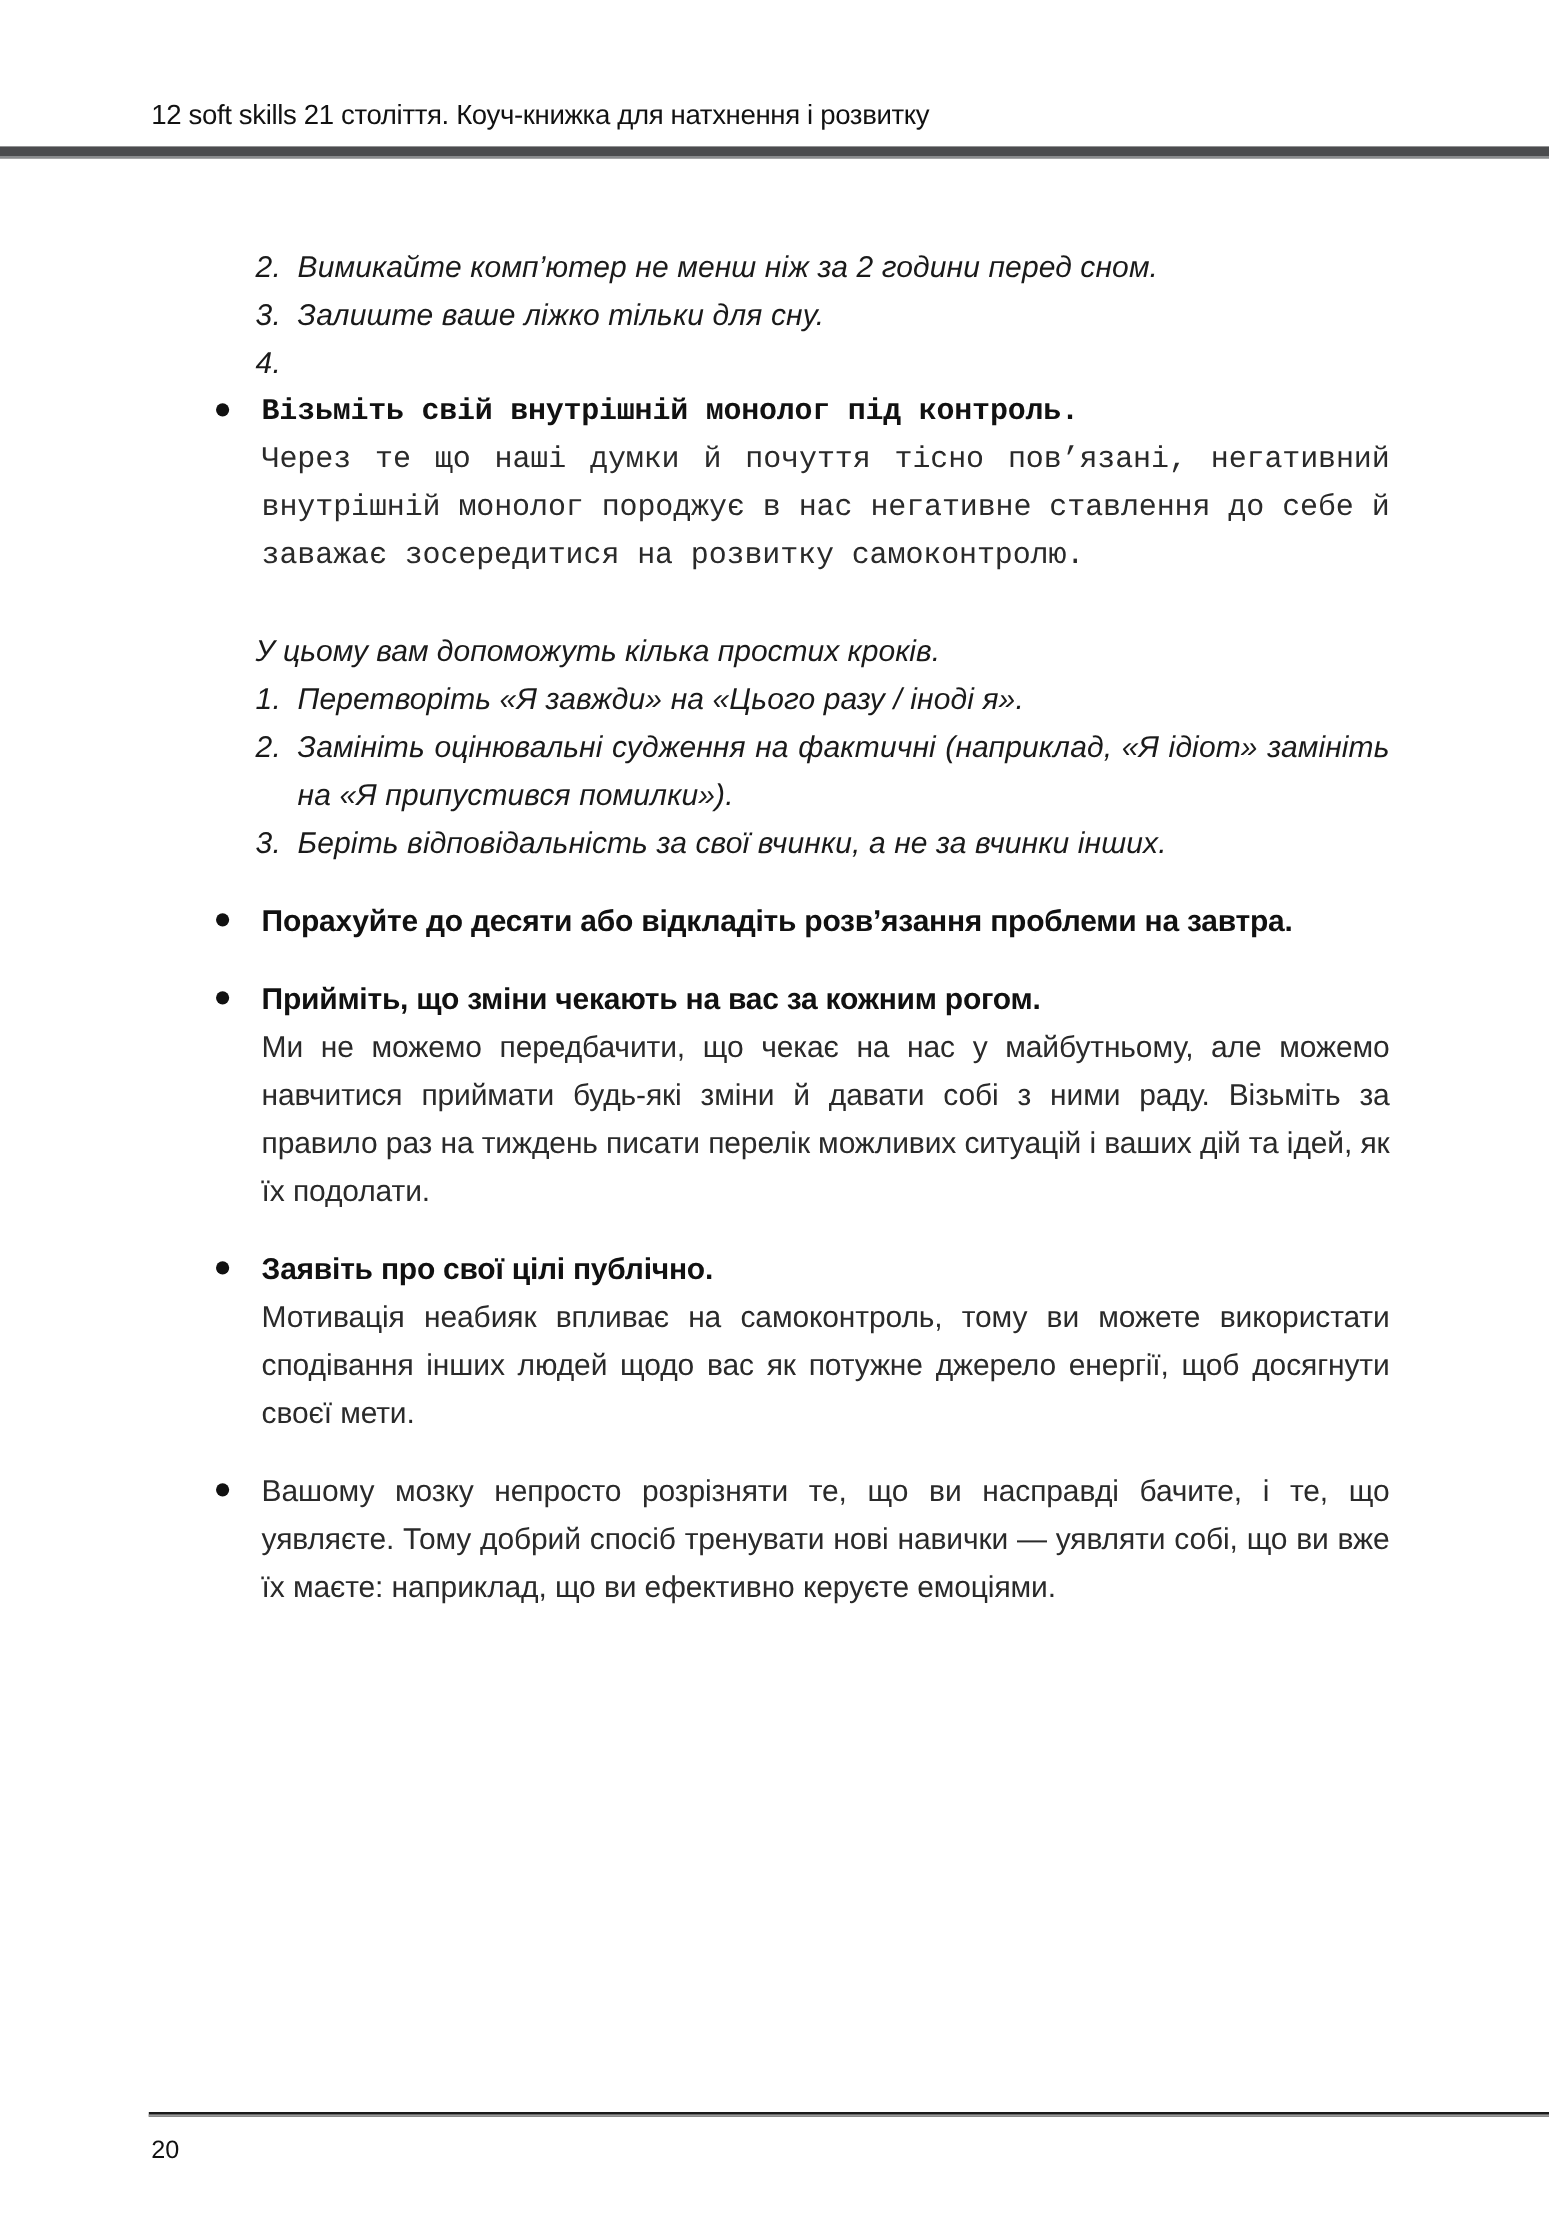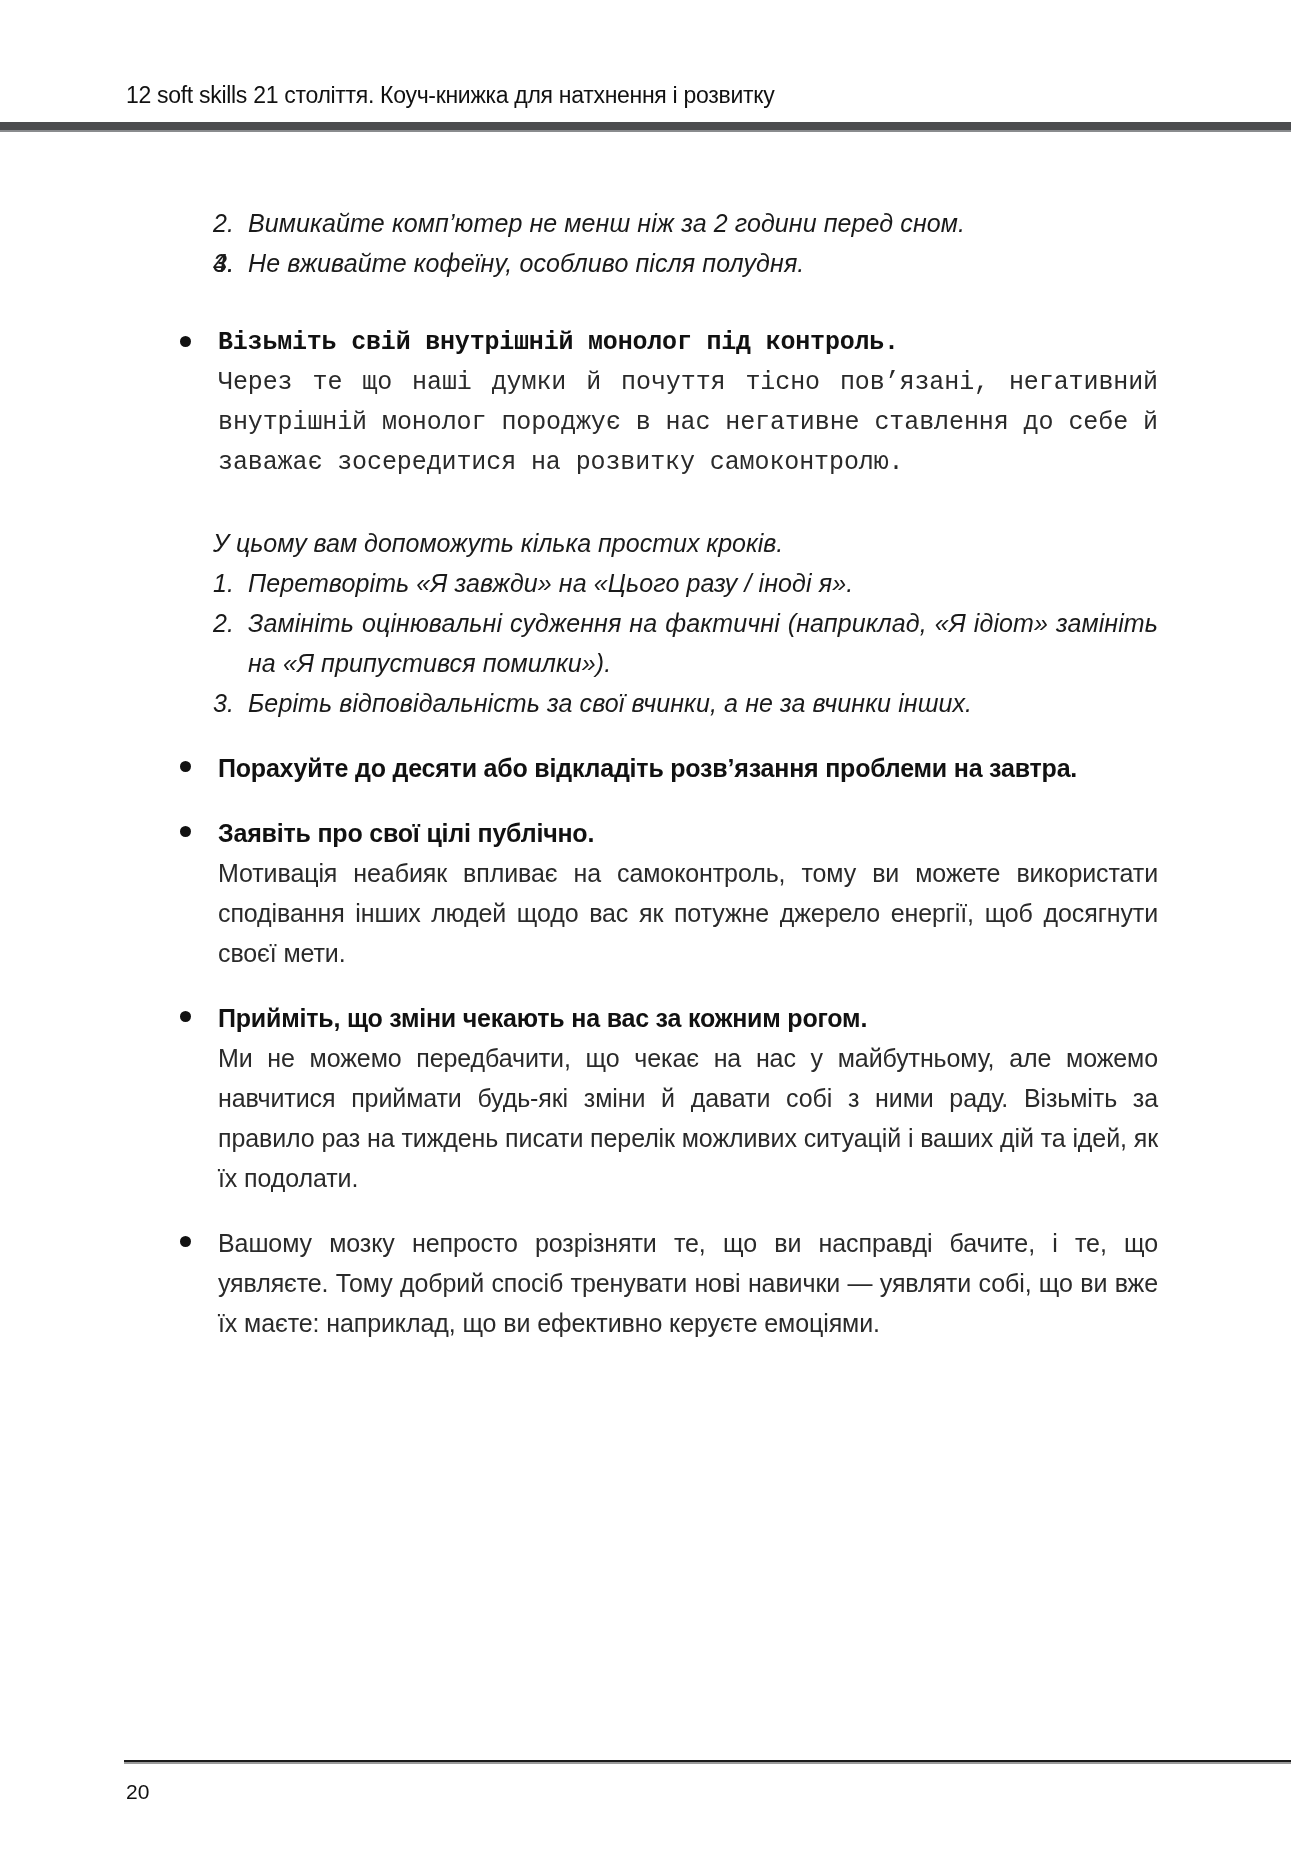--- a/index.html
+++ b/index.html
@@ -59,22 +59,22 @@
 </head>
 <body>
 
 <div class="running-head">12 soft skills 21 століття. Коуч-книжка для натхнення і розвитку</div>
 <div class="head-bar"></div>
 
 <div class="content">
 
   <ul class="numlist numblock">
     <li><span class="num">2.</span><span>Вимикайте комп’ютер не менш ніж за 2 години перед сном.</span></li>
-    <li><span class="num">3.</span></li>
-    <li><span class="num">4.</span><span>Не вживайте кофеїну, особливо після полудня.</span></li>
+    <li><span class="num">3.</span><span>Залиште ваше ліжко тільки для сну.</span></li>
+    <li><span class="num">4.</span></li>
   </ul>
 
   <div class="section" style="margin-top:40px;font-family:Liberation Mono, monospace;">
     <span class="bullet"></span>
     <p class="section-title">Візьміть свій внутрішній монолог під контроль.</p>
     <p class="section-body">Через те що наші думки й почуття тісно пов’язані, негативний внутрішній монолог породжує в нас негативне ставлення до себе й заважає зосередитися на розвитку самоконтролю.</p>
   </div>
 
   <div class="gap"></div>
   <p class="italic-intro">У цьому вам допоможуть кілька простих кроків.</p>
@@ -84,28 +84,28 @@
     <li><span class="num">3.</span><span>Беріть відповідальність за свої вчинки, а не за вчинки інших.</span></li>
   </ul>
 
   <div class="section">
     <span class="bullet"></span>
     <p class="section-title">Порахуйте до десяти або відкладіть розв’язання проблеми на завтра.</p>
   </div>
 
   <div class="section">
     <span class="bullet"></span>
-    <p class="section-title">Заявіть про свої цілі публічно.</p>
-    <p class="section-body">Мотивація неабияк впливає на самоконтроль, тому ви можете використати сподівання інших людей щодо вас як потужне джерело енергії, щоб досягнути своєї мети.</p>
+    <p class="section-title">Прийміть, що зміни чекають на вас за кожним рогом.</p>
+    <p class="section-body">Ми не можемо передбачити, що чекає на нас у майбутньому, але можемо навчитися приймати будь-які зміни й давати собі з ними раду. Візьміть за правило раз на тиждень писати перелік можливих ситуацій і ваших дій та ідей, як їх подолати.</p>
   </div>
 
   <div class="section">
     <span class="bullet"></span>
-    <p class="section-title">Прийміть, що зміни чекають на вас за кожним рогом.</p>
-    <p class="section-body">Ми не можемо передбачити, що чекає на нас у майбутньому, але можемо навчитися приймати будь-які зміни й давати собі з ними раду. Візьміть за правило раз на тиждень писати перелік можливих ситуацій і ваших дій та ідей, як їх подолати.</p>
+    <p class="section-title">Заявіть про свої цілі публічно.</p>
+    <p class="section-body">Мотивація неабияк впливає на самоконтроль, тому ви можете використати сподівання інших людей щодо вас як потужне джерело енергії, щоб досягнути своєї мети.</p>
   </div>
 
   <div class="section">
     <span class="bullet"></span>
     <p class="section-body">Вашому мозку непросто розрізняти те, що ви насправді бачите, і те, що уявляєте. Тому добрий спосіб тренувати нові навички — уявляти собі, що ви вже їх маєте: наприклад, що ви ефективно керуєте емоціями.</p>
   </div>
 
 </div>
 
 <div class="foot-rule"></div>

